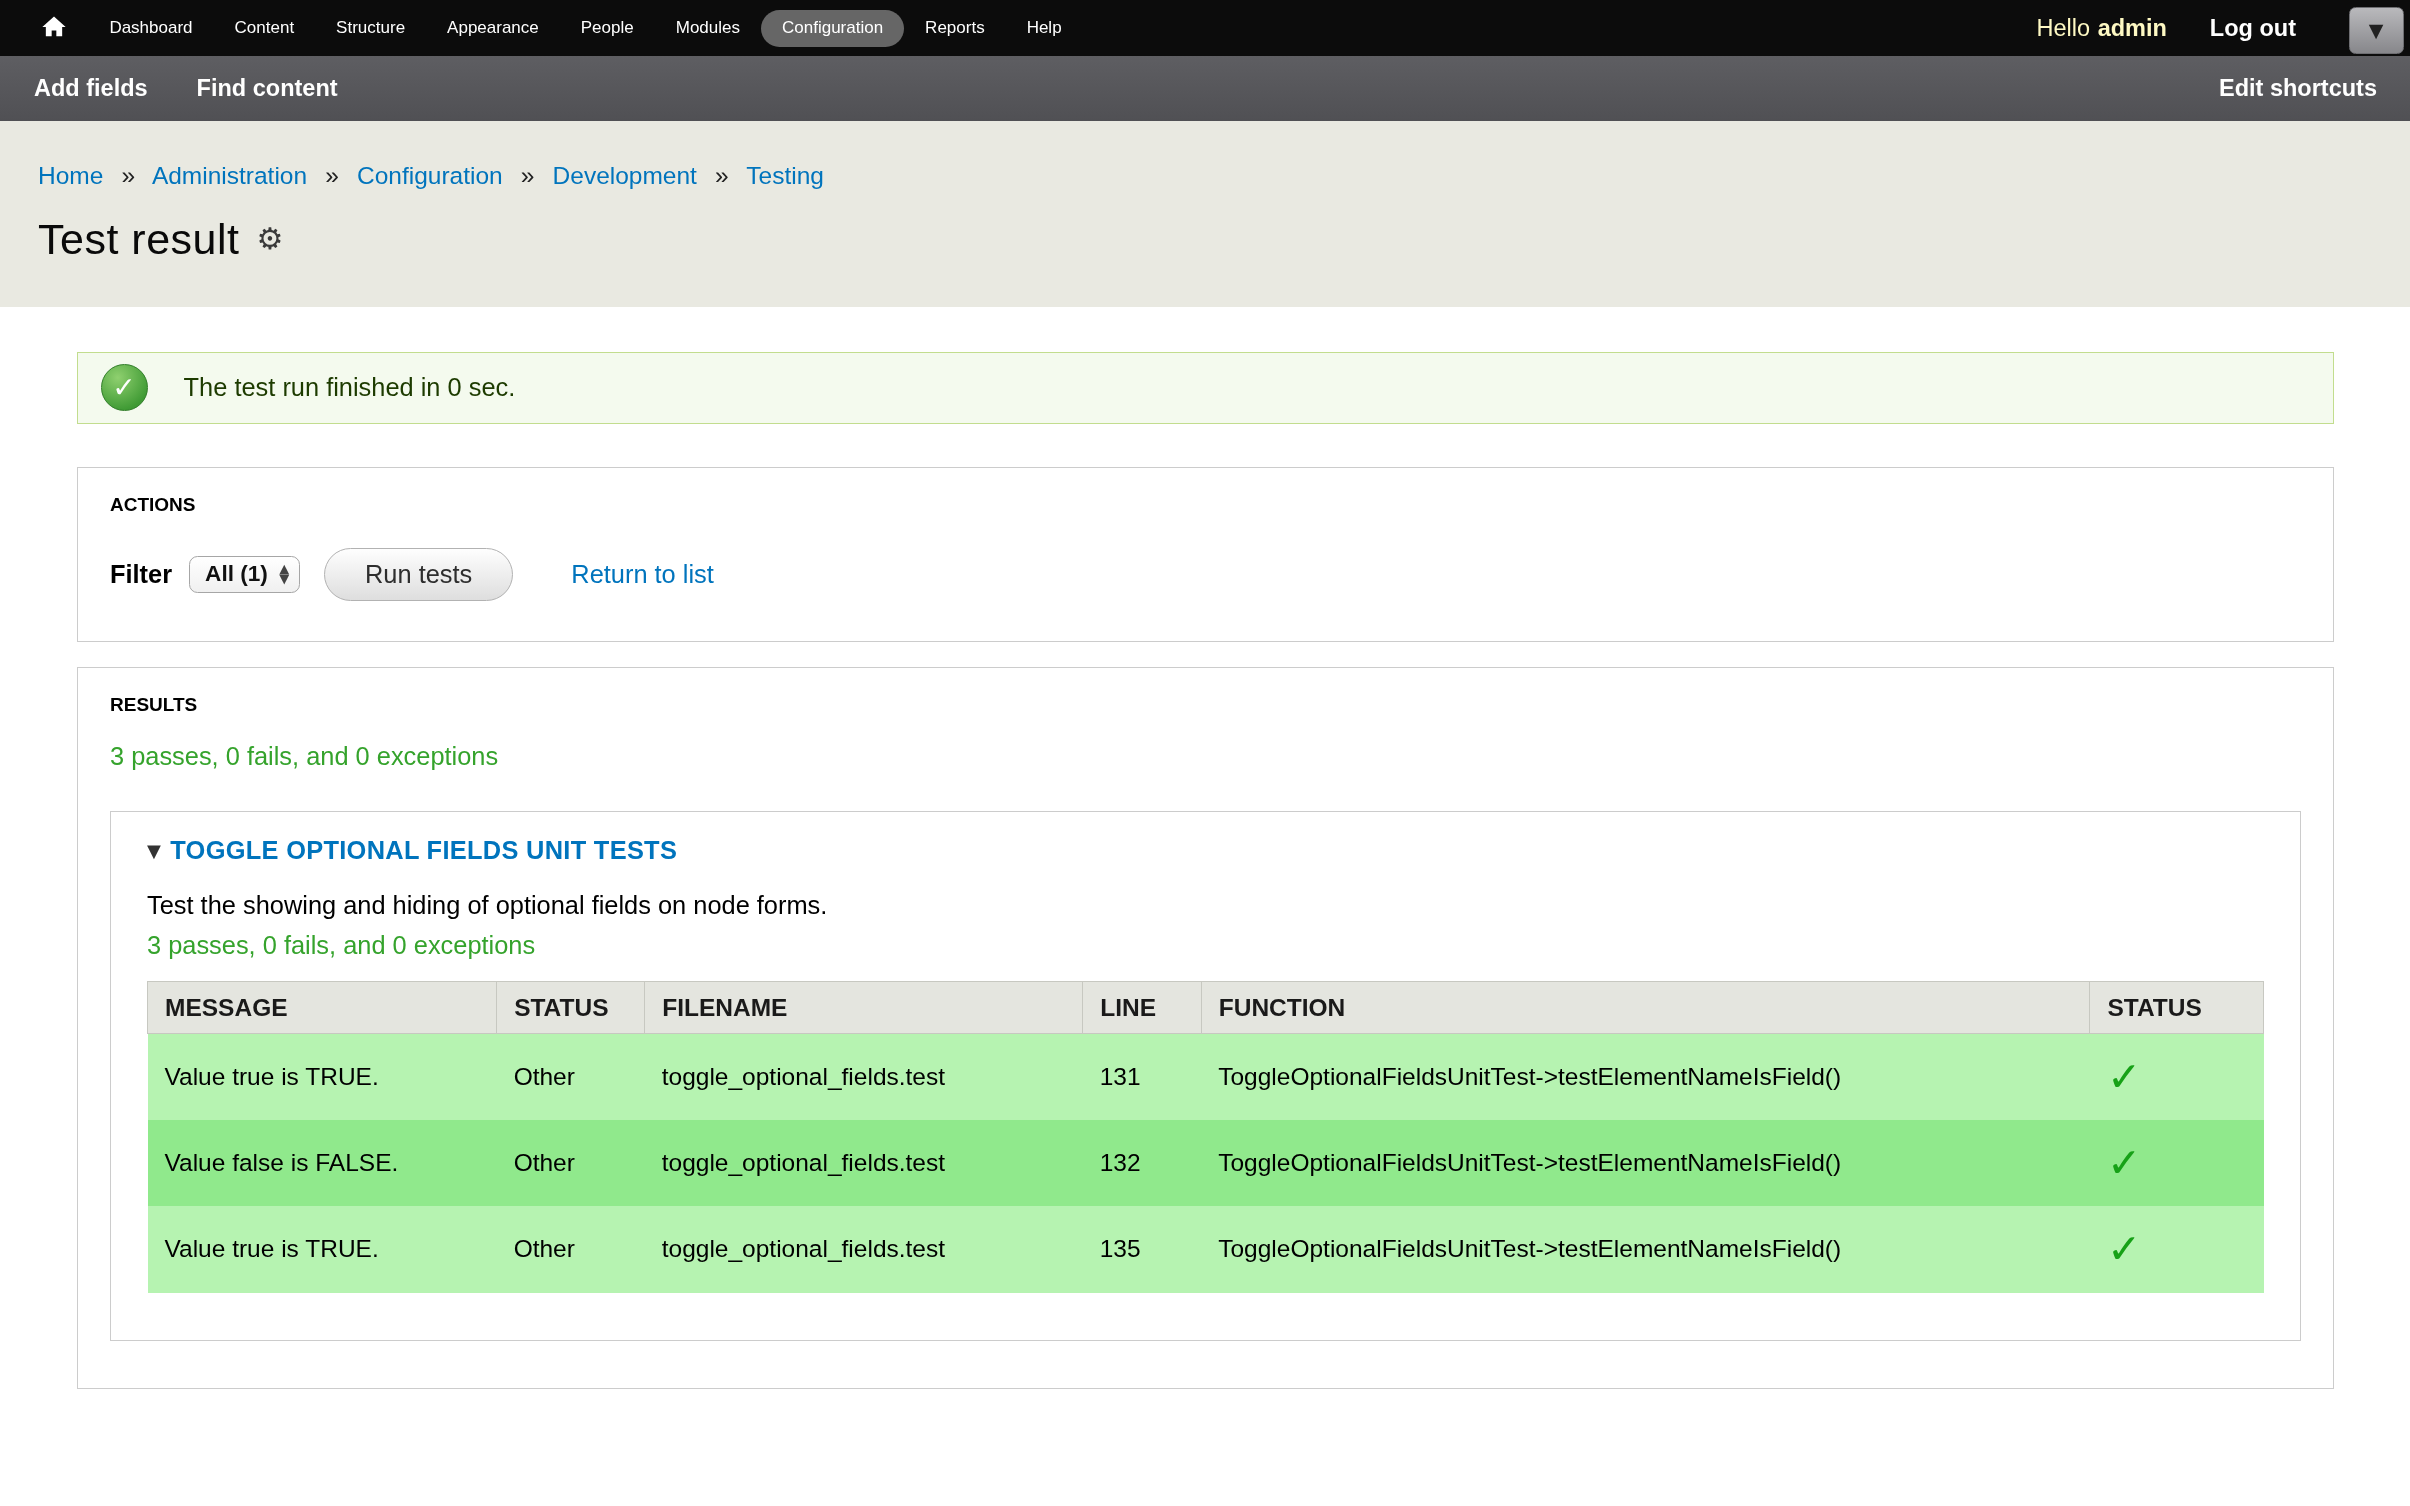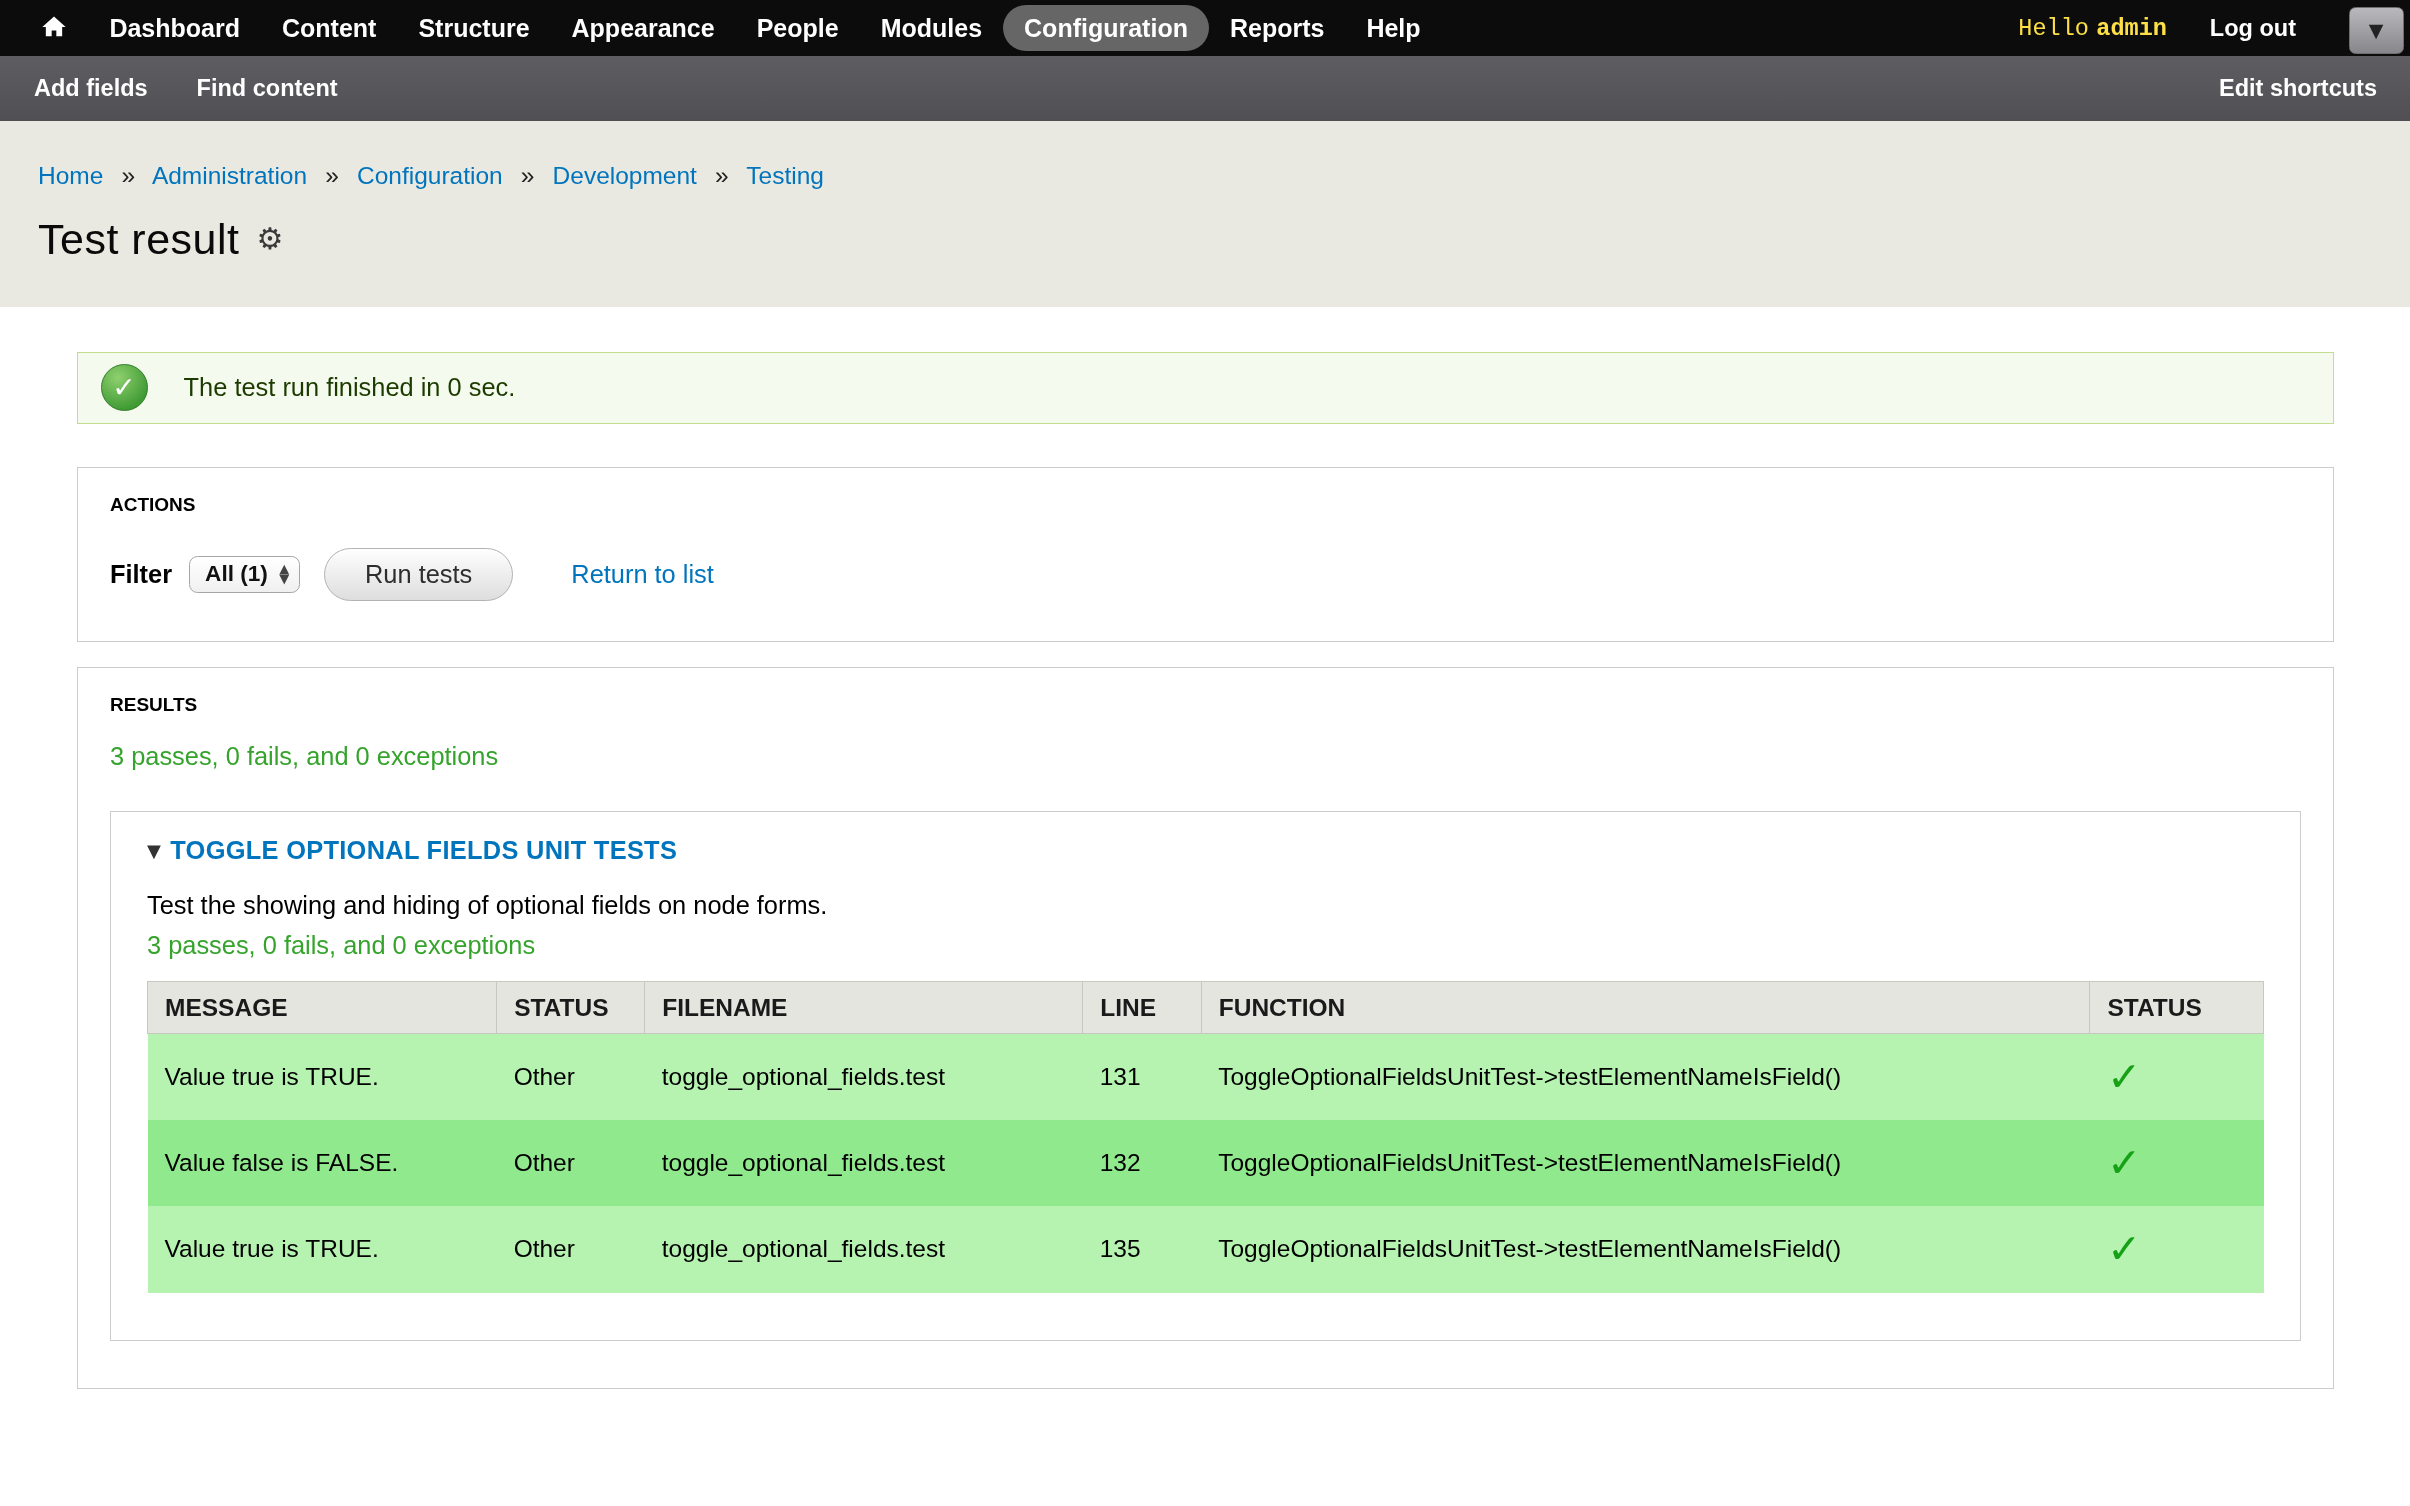--- a/index.html
+++ b/index.html
@@ -8,25 +8,25 @@
   .glyph { font-family: "DejaVu Sans", sans-serif; }
 
   
   .toolbar {
     position: relative; height: 56px; background: #0c0c0c;
     display: flex; align-items: center; padding: 0 28px; color: #fff;
   }
   .toolbar .home-btn { display: flex; align-items: center; justify-content: center; width: 51px; height: 56px; }
   .toolbar nav { display: flex; align-items: center; margin-left: 9.4px; }
   .toolbar nav a {
-    color: #fff; font-size: 25px; font-weight: bold; padding: 8.5px 21px; border-radius: 28px; white-space: nowrap;
+    color: #fff; font-size: 17px; font-weight: normal; padding: 8.5px 21px; border-radius: 28px; white-space: nowrap;
   }
   .toolbar nav a.active { background: #666; }
   .toolbar-right { margin-left: auto; display: flex; align-items: center; gap: 43px; margin-right: 87px; }
-  .toolbar-right .hello { font-size: 23.5px; color: #fde047; font-family: Liberation Mono, monospace; }
+  .toolbar-right .hello { font-size: 23.5px; color: #fef9c3; }
   .toolbar-right .hello b { margin-left: 7.5px; }
   .toolbar-right a { color: #fff; font-size: 23.5px; font-weight: bold; text-align: right; }
   .drawer-toggle {
     position: absolute; top: 6.6px; right: 7.5px; width: 55px; height: 47px;
     background: linear-gradient(#b9b9bc, #87878b); border: 0.9px solid #6e6e72; border-radius: 6.6px;
     display: flex; align-items: center; justify-content: center; cursor: pointer;
   }
   .drawer-toggle span { color: #222; font-size: 19px; }
 
   

